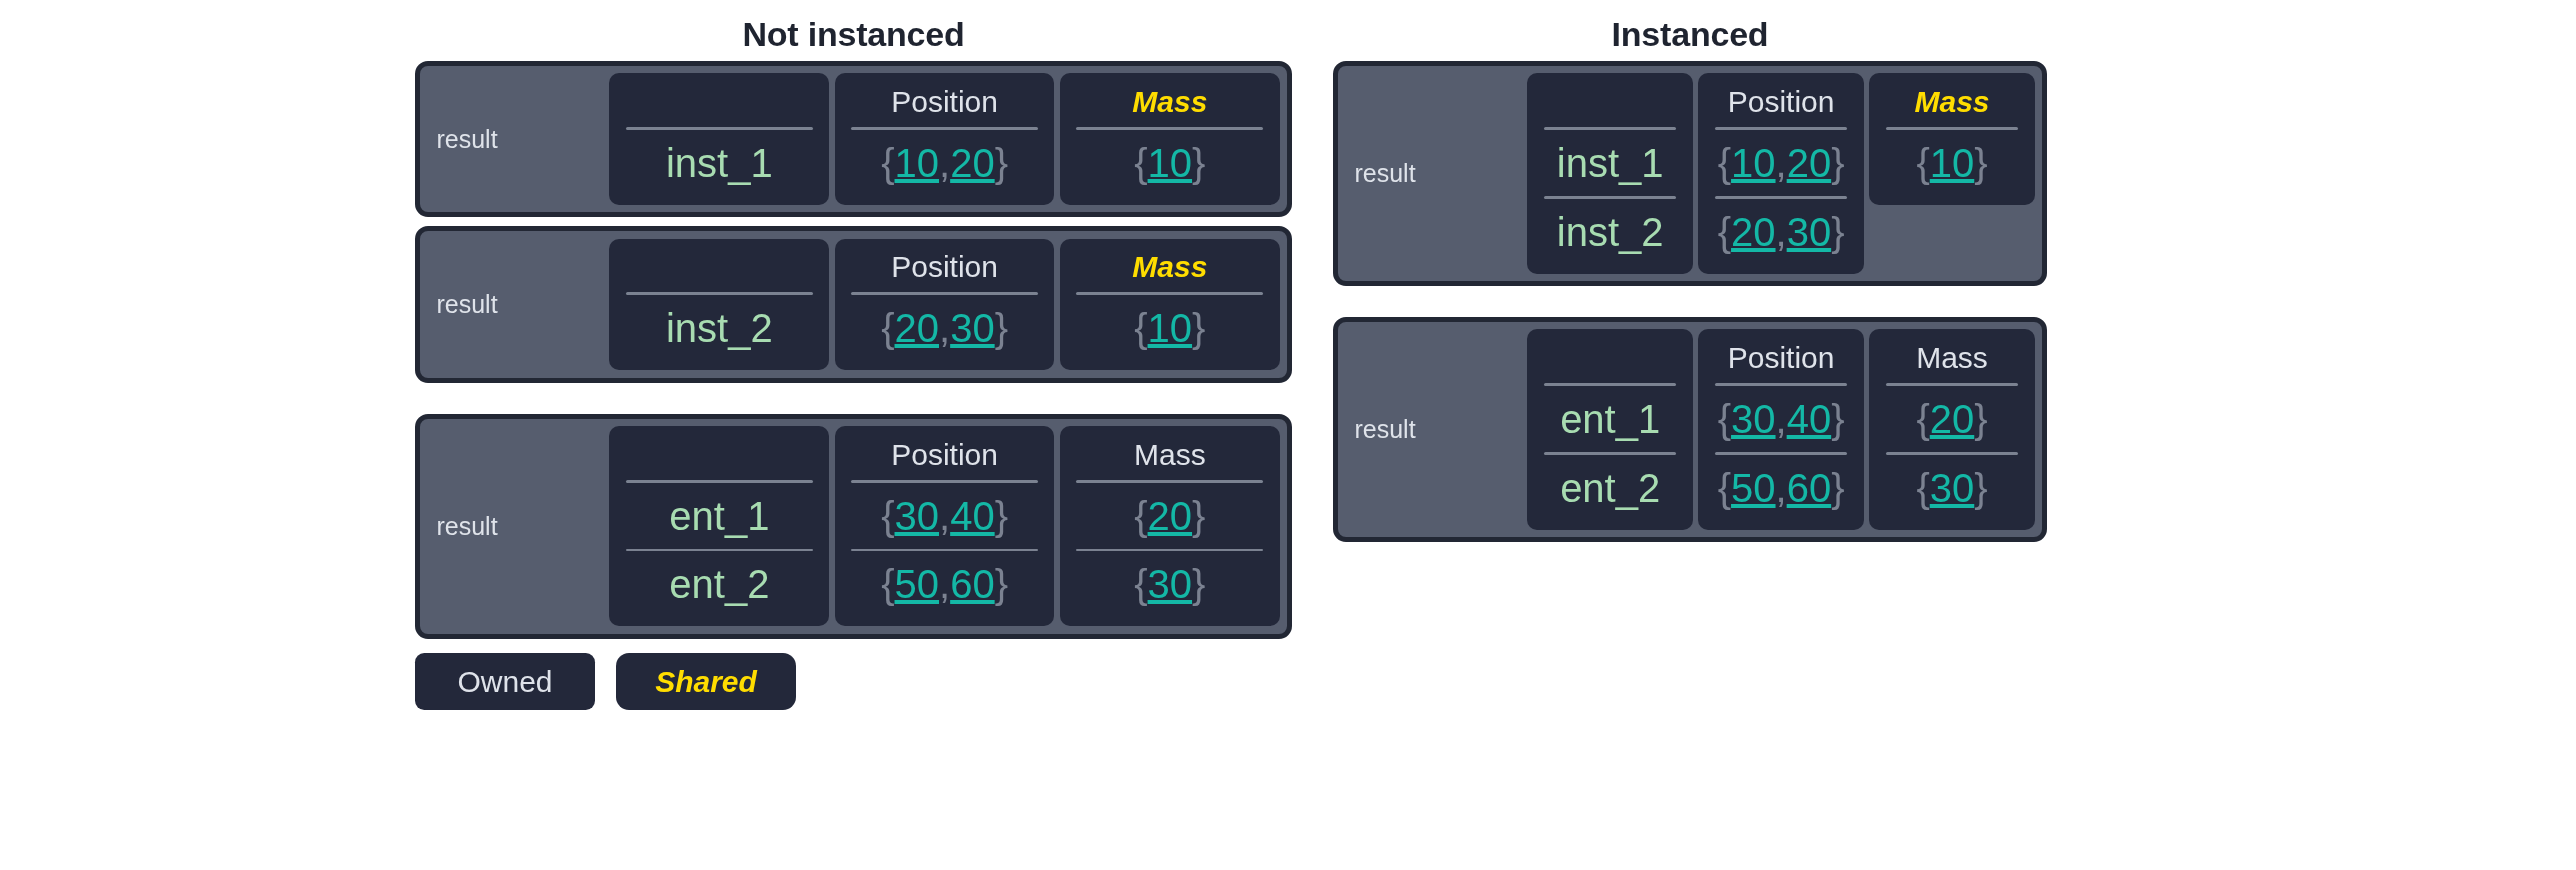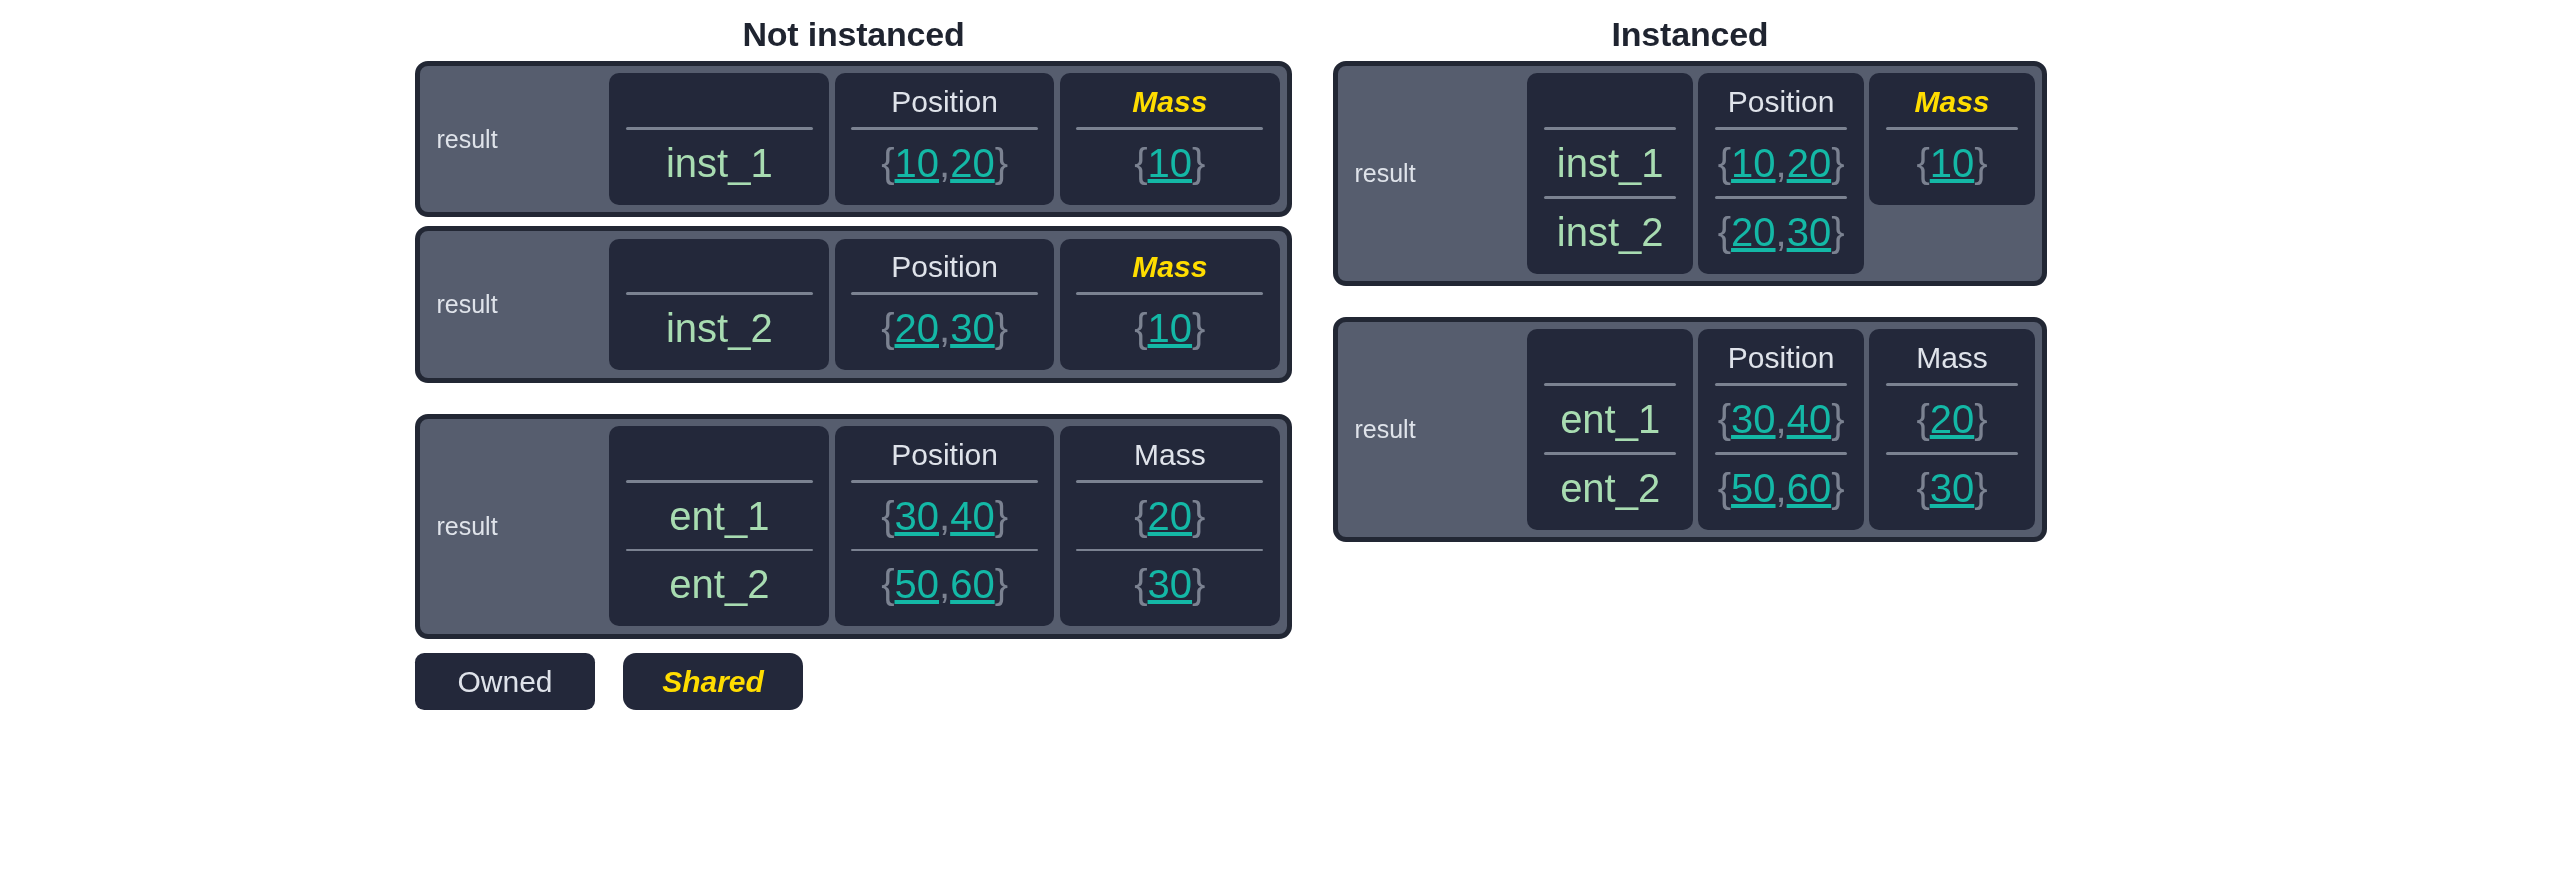--- a/index.html
+++ b/index.html
@@ -120,21 +120,21 @@
     white-space: nowrap;
     color: #a8dcb1;
   }
   .cell .brace,
   .cell .sep { color: #7b8291; }
   .cell .num { color: #14b8a6; text-decoration: underline; }
 
   
   .legend {
     display: flex;
-    gap: 28px;
+    gap: 21px;
     margin-top: 14.7px;
   }
   .legend-chip {
     background: #23283a;
     border-radius: 9.2px;
     height: 57px;
     min-width: 180px;
     display: flex;
     align-items: center;
     justify-content: center;

